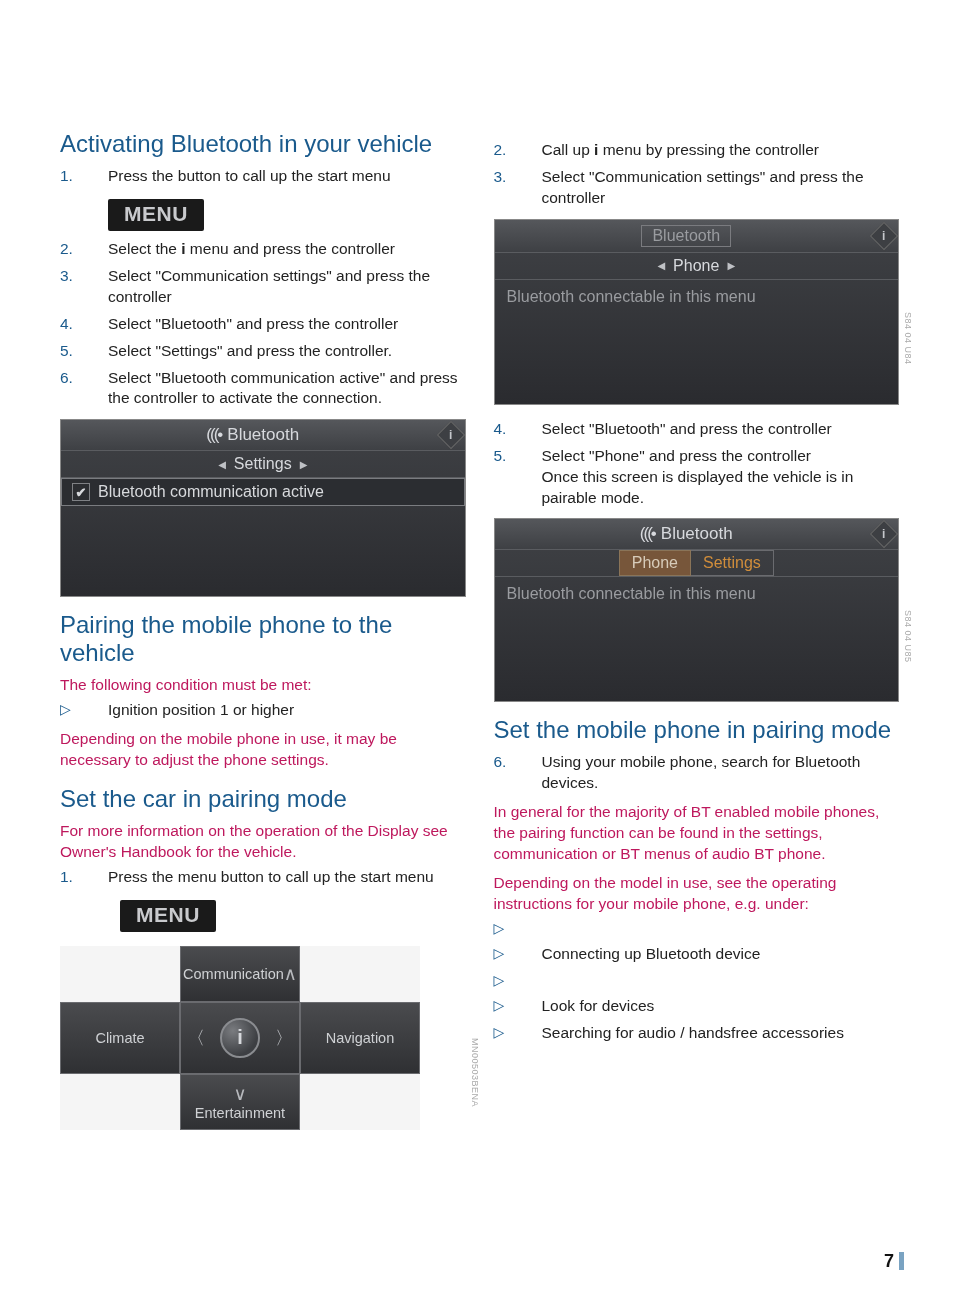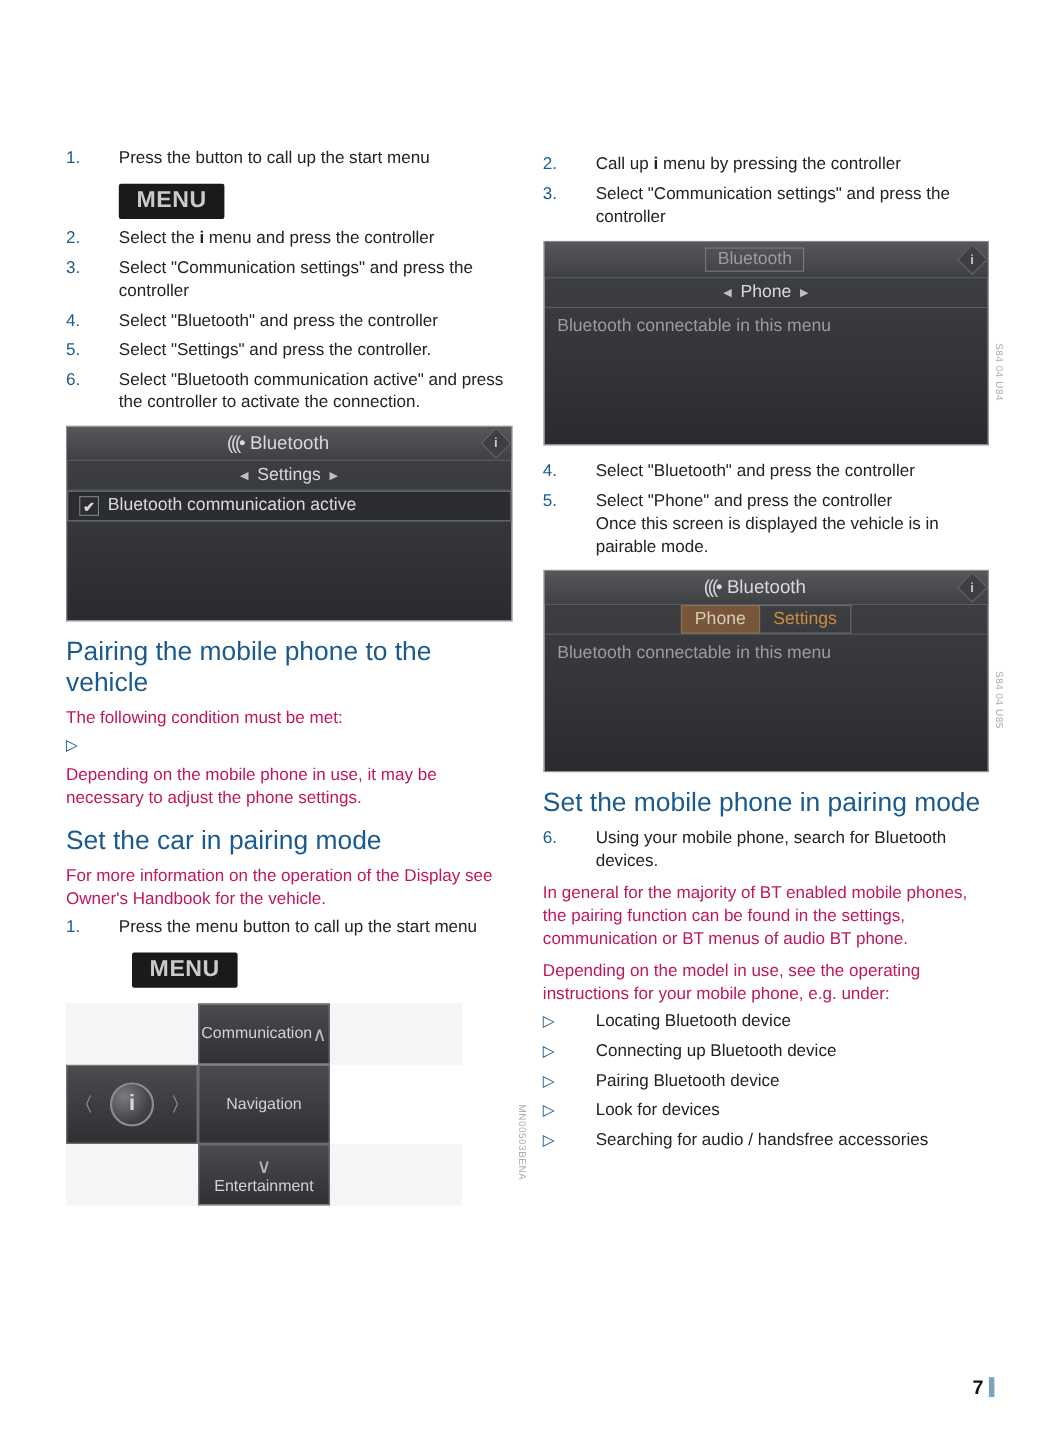--- a/index.html
+++ b/index.html
@@ -265,20 +265,21 @@
       background: #7aa3c2;
     }
     .first-title { margin-top: 0; }
   </style>
 </head>
 <body>
 
 <div class="cols">
 
   <div class="col">
+    <h2 class="section-title first-title">Activating Bluetooth in your vehicle</h2>
     <ol>
       <li>
           <span class="num">1.</span>
           <span class="txt">Press the button to call up the start menu</span>
         </li>
     </ol>
     <div class="menu-btn">MENU</div>
     <ol>
       <li>
           <span class="num">2.</span>
@@ -323,20 +324,21 @@
         </div>
         <div class="bt-body-dark"></div>
       </div>
     </div>
 
     <h2 class="section-title">Pairing the mobile phone to the vehicle</h2>
     <p>The following condition must be met:</p>
     <ul class="tris">
       <li>
           <span class="tri">▷</span>
+          <span class="txt">Ignition position 1 or higher</span>
         </li>
     </ul>
     <p>Depending on the mobile phone in use, it may be necessary to adjust the phone settings.</p>
 
     <h2 class="section-title">Set the car in pairing mode</h2>
     <p>For more information on the operation of the Display see Owner's Handbook for the vehicle.</p>
     <ol>
       <li>
           <span class="num">1.</span>
           <span class="txt">Press the menu button to call up the start menu</span>
@@ -348,20 +350,21 @@
       <div class="idrive">
         <div class="id-row">
           <div class="id-cell blank"></div>
           <div class="id-cell" style="flex-direction:row;">
               <span>Communication</span>
               <span style="color:#b7b9bd;font-size:18px;">∧</span>
             </div>
           <div class="id-cell blank"></div>
         </div>
         <div class="id-row">
+          <div class="id-cell" style="height:72px;">Climate</div>
           <div class="id-cell center">
             <span class="id-arrow left">〈</span>
             <div class="id-center-knob">i</div>
             <span class="id-arrow right">〉</span>
           </div>
           <div class="id-cell" style="height:72px;">Navigation</div>
         </div>
         <div class="id-row">
           <div class="id-cell blank"></div>
           <div class="id-cell" style="flex-direction:column;">
@@ -442,29 +445,27 @@
       <li>
           <span class="num">6.</span>
           <span class="txt">Using your mobile phone, search for Bluetooth devices.</span>
         </li>
     </ol>
     <p>In general for the majority of BT enabled mobile phones, the pairing function can be found in the settings, communication or BT menus of audio BT phone.</p>
     <p style="margin-top:8px;">Depending on the model in use, see the operating instructions for your mobile phone, e.g. under:</p>
     <ul class="tris">
       <li>
           <span class="tri">▷</span>
-          <span class="txt">Locating Bluetooth device</span>
         </li>
       <li>
           <span class="tri">▷</span>
           <span class="txt">Connecting up Bluetooth device</span>
         </li>
       <li>
           <span class="tri">▷</span>
-          <span class="txt">Pairing Bluetooth device</span>
         </li>
       <li>
           <span class="tri">▷</span>
           <span class="txt">Look for devices</span>
         </li>
       <li>
           <span class="tri">▷</span>
           <span class="txt">Searching for audio / handsfree accessories</span>
         </li>
     </ul>

